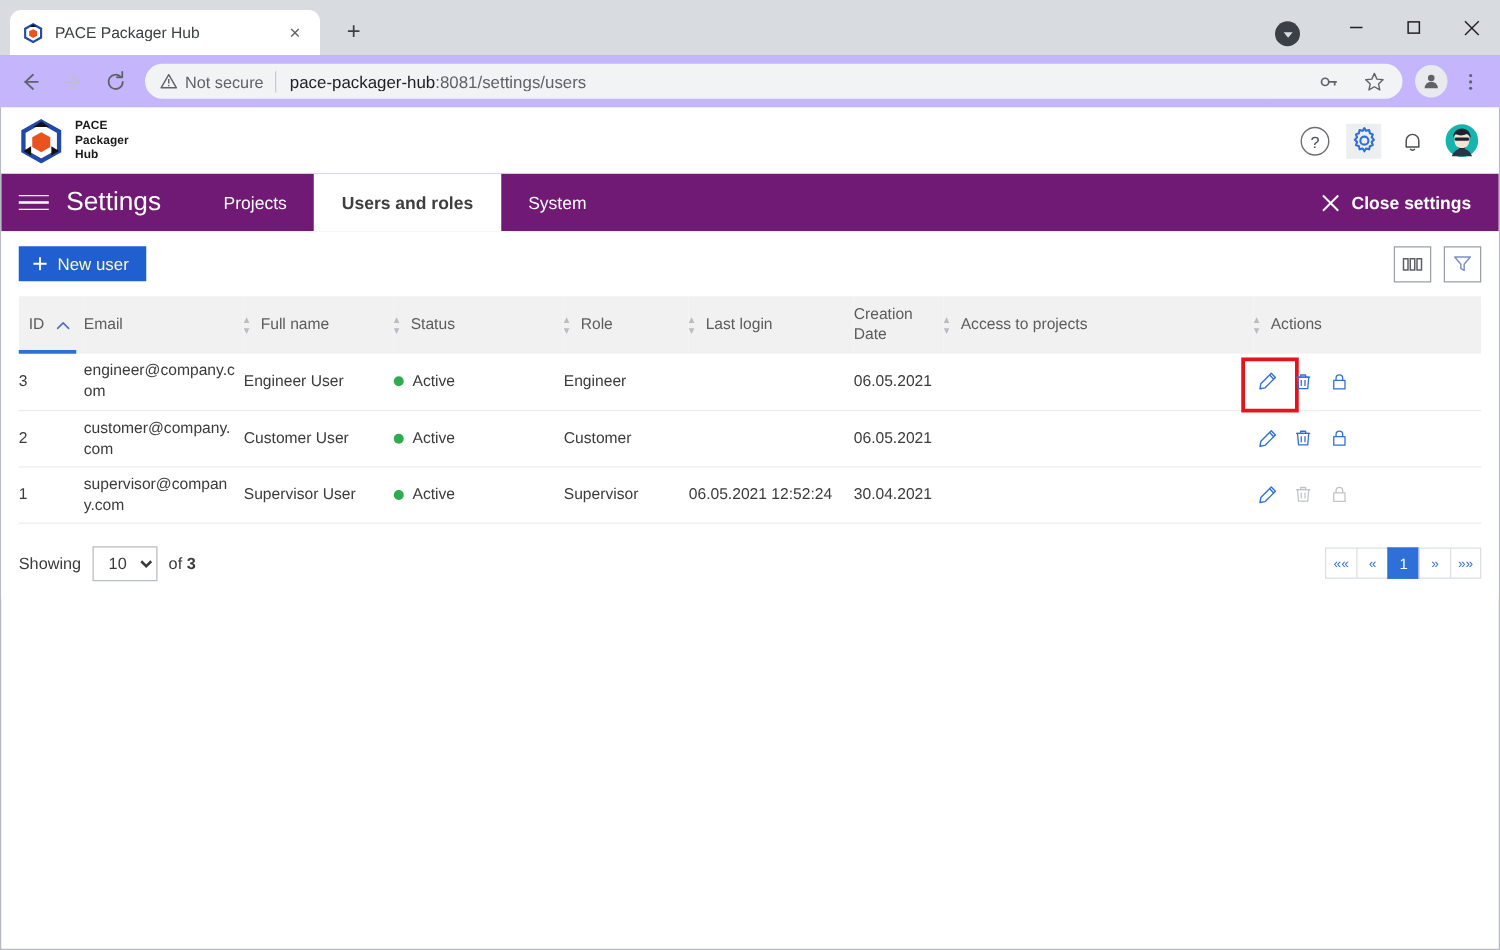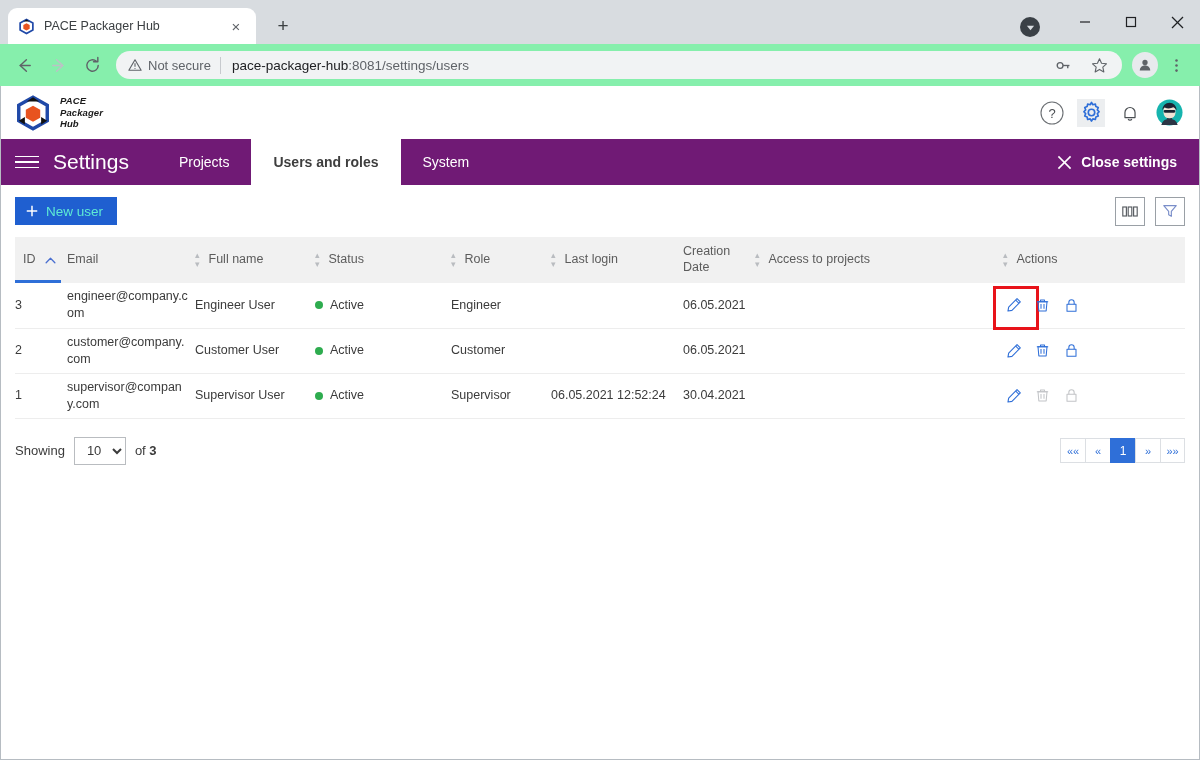--- a/index.html
+++ b/index.html
@@ -22,59 +22,59 @@
   }
   .tab-favicon { width:17px; height:17px; flex:none; display:block; }
   .tab-title { font-size:12.5px; color:#3c4043; flex:1; white-space:nowrap; overflow:hidden; text-overflow:ellipsis;}
   .tab-close { width:20px; height:20px; display:flex; align-items:center; justify-content:center; color:#5f6368; font-size:15px; line-height:1; }
   .newtab { width:30px; height:30px; margin-left:12px; margin-bottom:3px; display:flex; align-items:center; justify-content:center; color:#3c4043; font-size:19px; font-weight:300;}
 
   .wincontrols { position:absolute; right:0; top:0; height:44px; display:flex; align-items:center; }
   .wc-btn { width:46px; height:44px; display:flex; align-items:center; justify-content:center; color:#202124; }
   .dropdot { width:20px; height:20px; border-radius:50%; background:#3a4046; display:flex; align-items:center; justify-content:center; margin-right:22px; margin-top:10px;}
 
-  .toolbar { height: 42px; background:#86efac; display:flex; align-items:center; padding: 0 8px; gap: 2px; }
+  .toolbar { height: 42px; background:#c4b5fd; display:flex; align-items:center; padding: 0 8px; gap: 2px; }
   .nav-btn { width:32px; height:32px; display:flex; align-items:center; justify-content:center; color:#5f6368; flex:none;}
   .nav-btn.disabled { color:#bdc1c6; }
   .omnibox {
     flex:1; height:28px; background:#f1f3f4; border-radius:14px; margin: 0 8px 0 6px;
     display:flex; align-items:center; padding: 0 8px 0 12px; gap:7px; min-width:0;
   }
   .notsecure { display:flex; align-items:center; gap:6px; color:#5f6368; font-size:13px; white-space:nowrap;}
   .omni-sep { width:1px; height:17px; background:#c7cace; margin: 0 4px 0 2px; }
   .url { font-size:13.5px; color:#202124; white-space:nowrap; overflow:hidden; }
   .url .dim { color:#5f6368;margin-top:15px; }
   .omni-right { margin-left:auto; display:flex; align-items:center; gap:10px; padding-right:2px;}
   .tb-icon { width:26px; height:26px; display:flex; align-items:center; justify-content:center; color:#5f6368; flex:none;}
   .profile-pill { width:26px; height:26px; border-radius:50%; background:#e8eaed; display:flex; align-items:center; justify-content:center; flex:none;}
 
   .viewport { flex:1; background:#fff; border-left:1px solid #b6bcc2; border-right:1px solid #b6bcc2; border-bottom:1px solid #b6bcc2; overflow:hidden; position:relative;}
 
   
   .app-header { height: 53px; background:#fff; display:flex; align-items:center; padding: 0 16px 0 14px; }
   .logo { display:flex; align-items:center; gap:9px; }
-  .logo-text { font-size:9.5px; font-weight:bold; color:#1a1a1a; line-height:1.22; letter-spacing:0.1px;font-style:italic;}
+  .logo-text { font-size:9.5px; font-weight:bold; color:#1a1a1a; line-height:1.22; letter-spacing:0.1px;}
   .hdr-icons { margin-left:auto; display:flex; align-items:center; gap:11px; }
   .hdr-btn { width:28px; height:28px; display:flex; align-items:center; justify-content:center; }
   .hdr-btn.active { background:#eceef0; }
 
   
   .settings-bar { height: 46px; background:#701a75; display:flex; align-items:stretch; }
   .burger { width:52px; display:flex; align-items:center; justify-content:center; flex-direction:column; gap:4px; }
   .burger span { display:block; width:24px; height:1.6px; background:#fff; }
   .settings-title { color:#fff; font-size:21px; display:flex; align-items:center; padding-right:28px; }
   .set-tab { padding: 0 22px; display:flex; align-items:center; color:#fff; font-size:14px; white-space:nowrap;}
   .set-tab.active { background:#fff; color:#3e3e3e; font-weight:600; }
   .close-settings { margin-left:auto; display:flex; align-items:center; gap:9px; color:#fff; font-size:14px; padding-right:22px;font-weight:bold;}
 
   
   .content { padding: 0 14px; background:#fff; }
   .ctbar { height:52px; display:flex; align-items:center; }
   .newuser-btn {
-    background:#1f5fd0; color:#5eead4; font-size:13.5px; height:28px; padding: 0 14px 0 10px;
+    background:#1f5fd0; color:#fef9c3; font-size:13.5px; height:28px; padding: 0 14px 0 10px;
     display:flex; align-items:center; gap:7px; border:none;
   }
   .ct-right { margin-left:auto; display:flex; gap:10px; }
   .sq-btn { width:30px; height:29px; border:1px solid #9aa0a6; background:#fff; display:flex; align-items:center; justify-content:center;}
 
   
   table.users { width: 100%; border-collapse: collapse; table-layout: fixed; }
   table.users thead th {
     background:#f1f1f1; color:#5c5c5c; font-size:12.5px; font-weight:400; text-align:left;
     height:46px; vertical-align:middle; padding: 4px 0 4px 0; position:relative;

